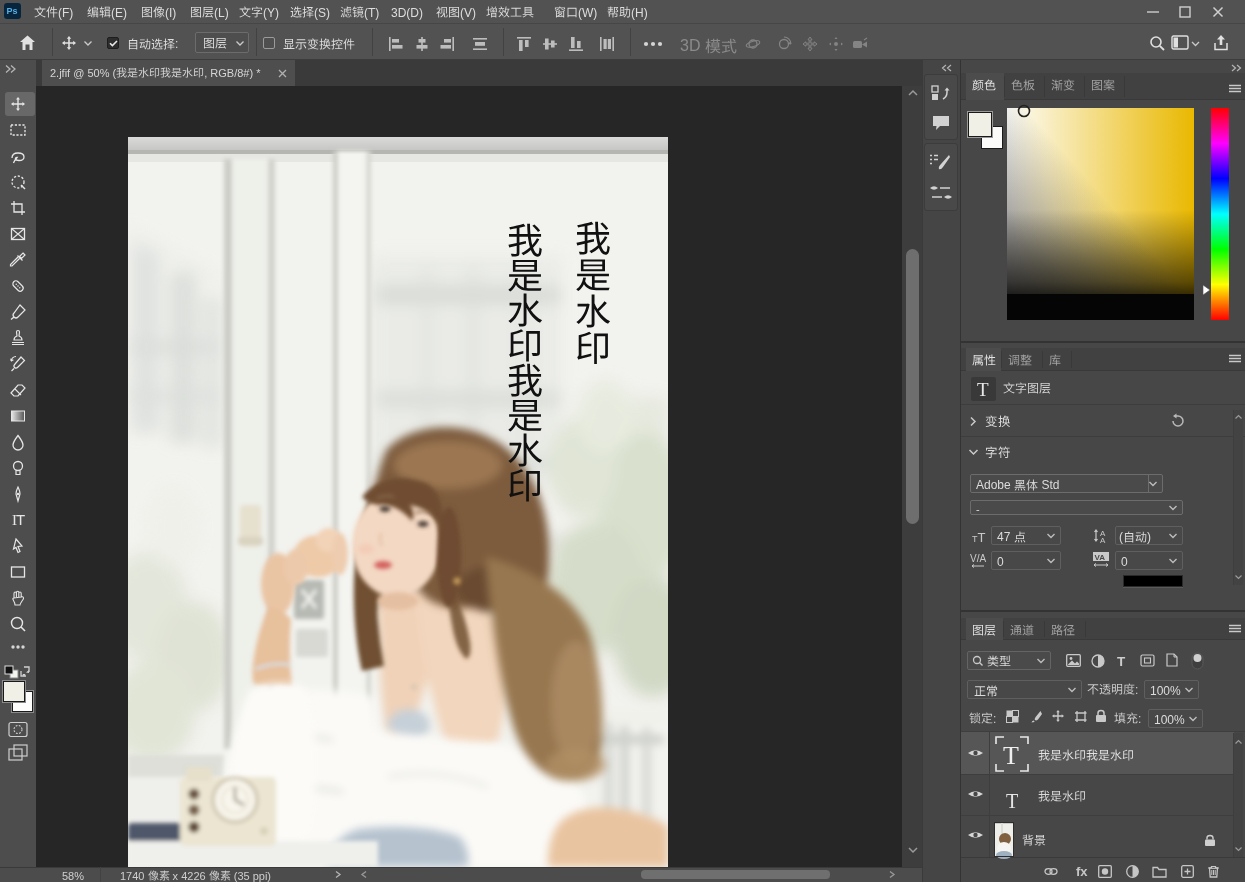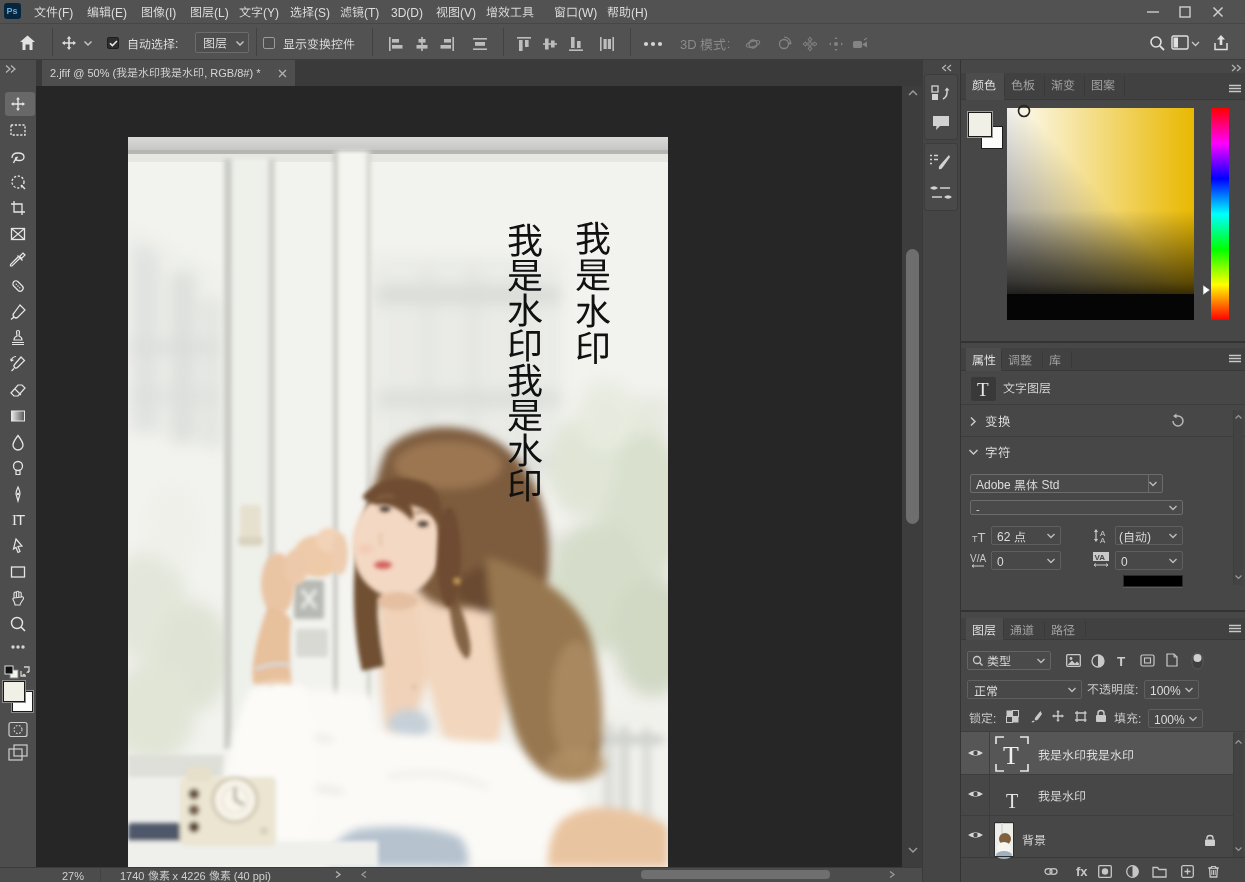--- a/index.html
+++ b/index.html
@@ -253,21 +253,21 @@
     <rect x="13.4" y="1" width="1.6" height="14" fill="#bdbdbd"></rect>
     <rect x="4.5" y="3" width="3.2" height="10" fill="#bdbdbd"></rect>
     <rect x="8.8" y="3" width="3.2" height="10" fill="#bdbdbd"></rect>
   </svg>
 <div class="ab" style="left:630px;top:28px;width:1px;height:28px;background:#424242"></div>
 <svg class="ic" style="left:643px;top:41px" width="20" height="6" viewBox="0 0 20 6">
     <circle cx="3" cy="3" r="2.1" fill="#d5d5d5"></circle>
     <circle cx="10" cy="3" r="2.1" fill="#d5d5d5"></circle>
     <circle cx="17" cy="3" r="2.1" fill="#d5d5d5"></circle>
   </svg>
-<div class="t" style="left:680px;top:37.5px;font-size:13px;color:#8b8b8b;"><i>3D </i><svg class="cg" viewBox="0 0 1000 1000">
+<div class="t" style="left:680px;top:37.5px;font-size:16px;color:#8b8b8b;"><i>3D </i><svg class="cg" viewBox="0 0 1000 1000">
       <use href="#g6a21"></use>
     </svg><svg class="cg" viewBox="0 0 1000 1000">
       <use href="#g5f0f"></use>
     </svg></div>
 <div class="t" style="left:727px;top:37.5px;font-size:12px;color:#8b8b8b;"><i>:</i></div>
 <svg class="ic" style="left:745px;top:36px" width="16" height="16" viewBox="0 0 16 16">
     <circle cx="8" cy="8" r="4" fill="none" stroke="#848484" stroke-width="1.3"></circle>
     <ellipse cx="8" cy="8" rx="7" ry="2.6" fill="none" stroke="#848484" stroke-width="1.1" transform="rotate(-18 8 8)"></ellipse>
   </svg>
 <svg class="ic" style="left:776px;top:36px" width="16" height="16" viewBox="0 0 16 16">
@@ -605,31 +605,31 @@
       <use href="#g5370" transform="translate(379 330) scale(.036)"></use>
     </g>
 </svg>
 <svg class="ic" style="left:907px;top:88px" width="12" height="10" viewBox="0 0 12 10">
     <path d="M2 7 L6 3 L10 7" fill="none" stroke="#9a9a9a" stroke-width="1.5"></path>
   </svg>
 <div class="ab" style="left:906px;top:249px;width:13px;height:275px;background:#6e6e6e;border-radius:7px"></div>
 <svg class="ic" style="left:907px;top:845px" width="12" height="10" viewBox="0 0 12 10">
     <path d="M2 3 L6 7 L10 3" fill="none" stroke="#9a9a9a" stroke-width="1.5"></path>
   </svg>
-<div class="t" style="left:62px;top:870px;font-size:11px;color:#d0d0d0;"><i>27%</i></div>
+<div class="t" style="left:62px;top:870px;font-size:11px;color:#d0d0d0;"><i>58%</i></div>
 <div class="ab" style="left:100px;top:867px;width:1px;height:15px;background:#424242"></div>
 <div class="t" style="left:120px;top:870px;font-size:11px;color:#cfcfcf;"><i>1740 </i><svg class="cg" viewBox="0 0 1000 1000">
       <use href="#g50cf"></use>
     </svg><svg class="cg" viewBox="0 0 1000 1000">
       <use href="#g7d20"></use>
     </svg><i> x 4226 </i><svg class="cg" viewBox="0 0 1000 1000">
       <use href="#g50cf"></use>
     </svg><svg class="cg" viewBox="0 0 1000 1000">
       <use href="#g7d20"></use>
-    </svg><i> (40 ppi)</i></div>
+    </svg><i> (35 ppi)</i></div>
 <svg class="ic" style="left:334px;top:870px" width="8" height="9" viewBox="0 0 8 9">
     <path d="M2 1.5 L6 4.5 L2 7.5" fill="none" stroke="#b5b5b5" stroke-width="1.3"></path>
   </svg>
 <svg class="ic" style="left:360px;top:870px" width="8" height="9" viewBox="0 0 8 9">
     <path d="M6 1.5 L2 4.5 L6 7.5" fill="none" stroke="#9a9a9a" stroke-width="1.3"></path>
   </svg>
 <div class="ab" style="left:641px;top:870px;width:189px;height:9px;background:#6f6f6f;border-radius:4px"></div>
 <svg class="ic" style="left:888px;top:870px" width="8" height="9" viewBox="0 0 8 9">
     <path d="M2 1.5 L6 4.5 L2 7.5" fill="none" stroke="#9a9a9a" stroke-width="1.3"></path>
   </svg>
@@ -769,21 +769,21 @@
     <path d="M1.5 1 L5 4.5 L8.5 1" fill="none" stroke="#bcbcbc" stroke-width="1.4"></path>
   </svg>
 <div class="ab" style="left:1148px;top:475px;width:1px;height:17px;background:#6c6c6c"></div>
 <div class="ab" style="left:970px;top:500px;width:213px;height:15px;background:#4a4a4a;border:1px solid #6c6c6c;border-radius:2px"></div>
 <div class="t" style="left:976px;top:503.0px;font-size:11px;color:#dcdcdc;"><i>-</i></div>
 <svg class="ic" style="left:1168px;top:504.9px" width="10" height="7" viewBox="0 0 10 7">
     <path d="M1.5 1 L5 4.5 L8.5 1" fill="none" stroke="#bcbcbc" stroke-width="1.4"></path>
   </svg>
 <div class="t" style="left:972px;top:530px;font-size:13px;color:#c9c9c9;"><i style="font-size:9px">T</i><i>T</i></div>
 <div class="ab" style="left:991px;top:526px;width:70px;height:19px;background:#484848;border:1px solid #5f5f5f;border-radius:2px"></div>
-<div class="t" style="left:997px;top:530.5px;font-size:12px;color:#dcdcdc;"><i>62 </i><svg class="cg" viewBox="0 0 1000 1000">
+<div class="t" style="left:997px;top:530.5px;font-size:12px;color:#dcdcdc;"><i>47 </i><svg class="cg" viewBox="0 0 1000 1000">
       <use href="#g70b9"></use>
     </svg></div>
 <svg class="ic" style="left:1046px;top:532.9px" width="10" height="7" viewBox="0 0 10 7">
     <path d="M1.5 1 L5 4.5 L8.5 1" fill="none" stroke="#bcbcbc" stroke-width="1.4"></path>
   </svg>
 <svg class="ic" style="left:1093px;top:527px" width="17" height="17" viewBox="0 0 17 17">
     <path d="M3 3 L3 14 M1.5 5 L3 3 L4.5 5 M1.5 12 L3 14 L4.5 12" fill="none" stroke="#c9c9c9" stroke-width="1.2"></path>
     <text x="7" y="9" font-size="8" fill="#c9c9c9">A</text>
     <text x="7" y="16" font-size="8" fill="#c9c9c9">A</text>
   </svg>

